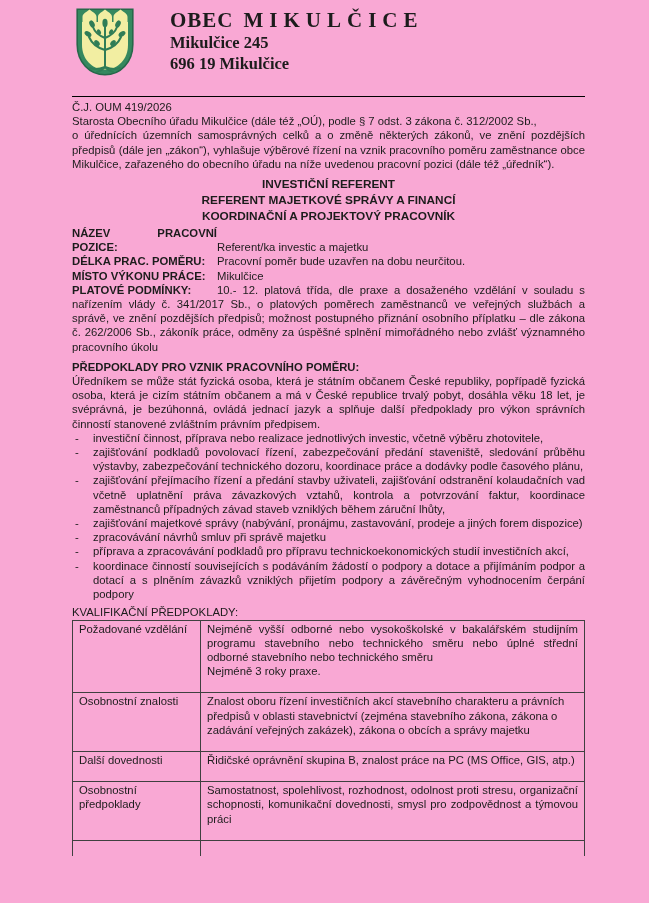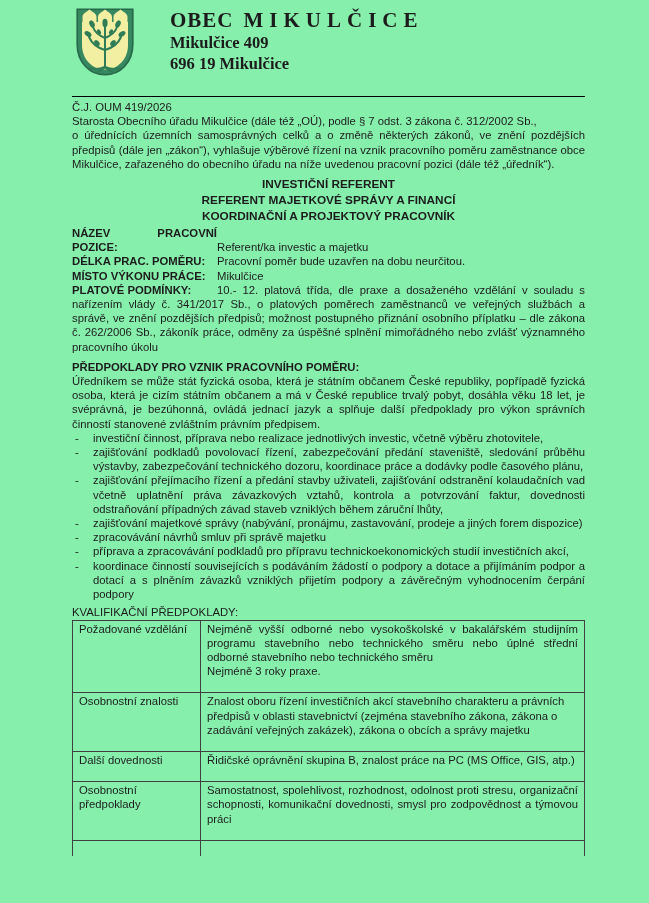--- a/index.html
+++ b/index.html
@@ -1,20 +1,20 @@
 <!DOCTYPE html>
 <html lang="cs"><head>
 <meta charset="utf-8">
 <style>
   * { margin:0; padding:0; box-sizing:border-box; }
   html,body { background:#ffffff; }
   .page {
     position:relative;
     width:649px; height:903px;
-    background:#86efac;
+    background:#f9a8d4;
     overflow:hidden;
     font-family:"Liberation Sans", sans-serif;
     font-size:11.3px;
     line-height:14.2px;
     color:#1c1c1c;
     padding:8px 64px 0 72px;
   }
 
   
   .letterhead { display:flex; align-items:flex-start; height:70px; }
@@ -92,21 +92,21 @@
         <ellipse cx="12" cy="26" rx="2.4" ry="3.8" transform="rotate(-55 12 26)"></ellipse>
         <ellipse cx="46" cy="26" rx="2.4" ry="3.8" transform="rotate(55 46 26)"></ellipse>
         <ellipse cx="21" cy="35" rx="2.2" ry="3.4" transform="rotate(-40 21 35)"></ellipse>
         <ellipse cx="37" cy="35" rx="2.2" ry="3.4" transform="rotate(40 37 35)"></ellipse>
         <ellipse cx="23" cy="24" rx="1.8" ry="2.8" transform="rotate(-30 23 24)"></ellipse>
         <ellipse cx="35" cy="24" rx="1.8" ry="2.8" transform="rotate(30 35 24)"></ellipse>
       </g>
     </svg>
     <div class="letterhead-text">
       <div class="org-name"><span>OBEC</span><span class="spaced">MIKULČICE</span></div>
-      <div class="address">Mikulčice 409</div>
+      <div class="address">Mikulčice 245</div>
       <div class="address">696 19 Mikulčice</div>
     </div>
   </div>
 
   <hr class="rule">
 
   <div class="ref-line">Č.J. OUM 419/2026</div>
 
   <p class="intro"><span>Starosta Obecního úřadu Mikulčice (dále též „OÚ), podle § 7 odst. 3 zákona č. 312/2002 Sb.,</span><br><span>o úřednících územních samosprávných celků a o změně některých zákonů, ve znění pozdějších předpisů (dále jen „zákon“), vyhlašuje výběrové řízení na vznik pracovního poměru zaměstnance obce Mikulčice, zařazeného do obecního úřadu na níže uvedenou pracovní pozici (dále též „úředník“).</span></p>
 
@@ -138,21 +138,21 @@
     <div class="bullet">
         <span class="dash">-</span>
         <span class="btxt">investiční činnost, příprava nebo realizace jednotlivých investic, včetně výběru zhotovitele,</span>
       </div>
     <div class="bullet">
         <span class="dash">-</span>
         <span class="btxt">zajišťování podkladů povolovací řízení, zabezpečování předání staveniště, sledování průběhu výstavby, zabezpečování technického dozoru, koordinace práce a dodávky podle časového plánu,</span>
       </div>
     <div class="bullet">
         <span class="dash">-</span>
-        <span class="btxt">zajišťování přejímacího řízení a předání stavby uživateli, zajišťování odstranění kolaudačních vad včetně uplatnění práva závazkových vztahů, kontrola a potvrzování faktur, dovednosti odstraňování případných závad staveb vzniklých během záruční lhůty,</span>
+        <span class="btxt">zajišťování přejímacího řízení a předání stavby uživateli, zajišťování odstranění kolaudačních vad včetně uplatnění práva závazkových vztahů, kontrola a potvrzování faktur, koordinace zaměstnanců případných závad staveb vzniklých během záruční lhůty,</span>
       </div>
     <div class="bullet">
         <span class="dash">-</span>
         <span class="btxt">zajišťování majetkové správy (nabývání, pronájmu, zastavování, prodeje a jiných forem dispozice)</span>
       </div>
     <div class="bullet">
         <span class="dash">-</span>
         <span class="btxt">zpracovávání návrhů smluv při správě majetku</span>
       </div>
     <div class="bullet">

